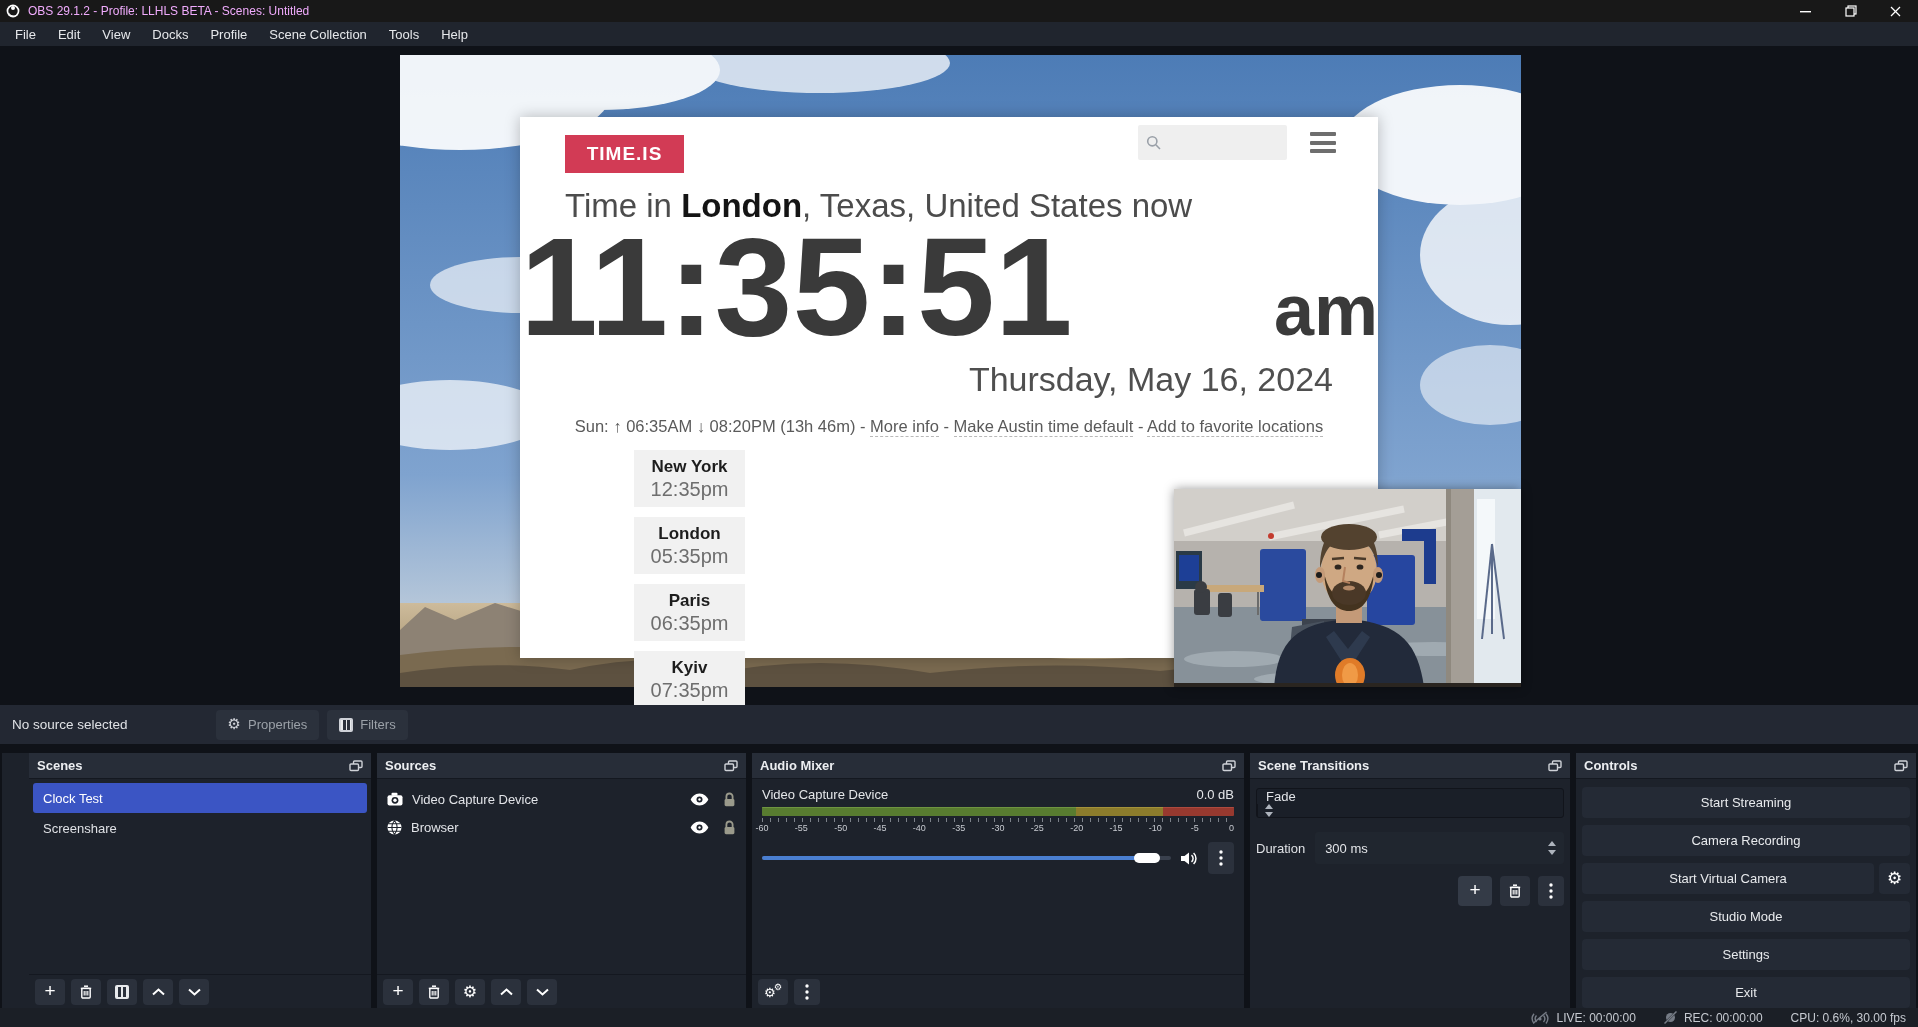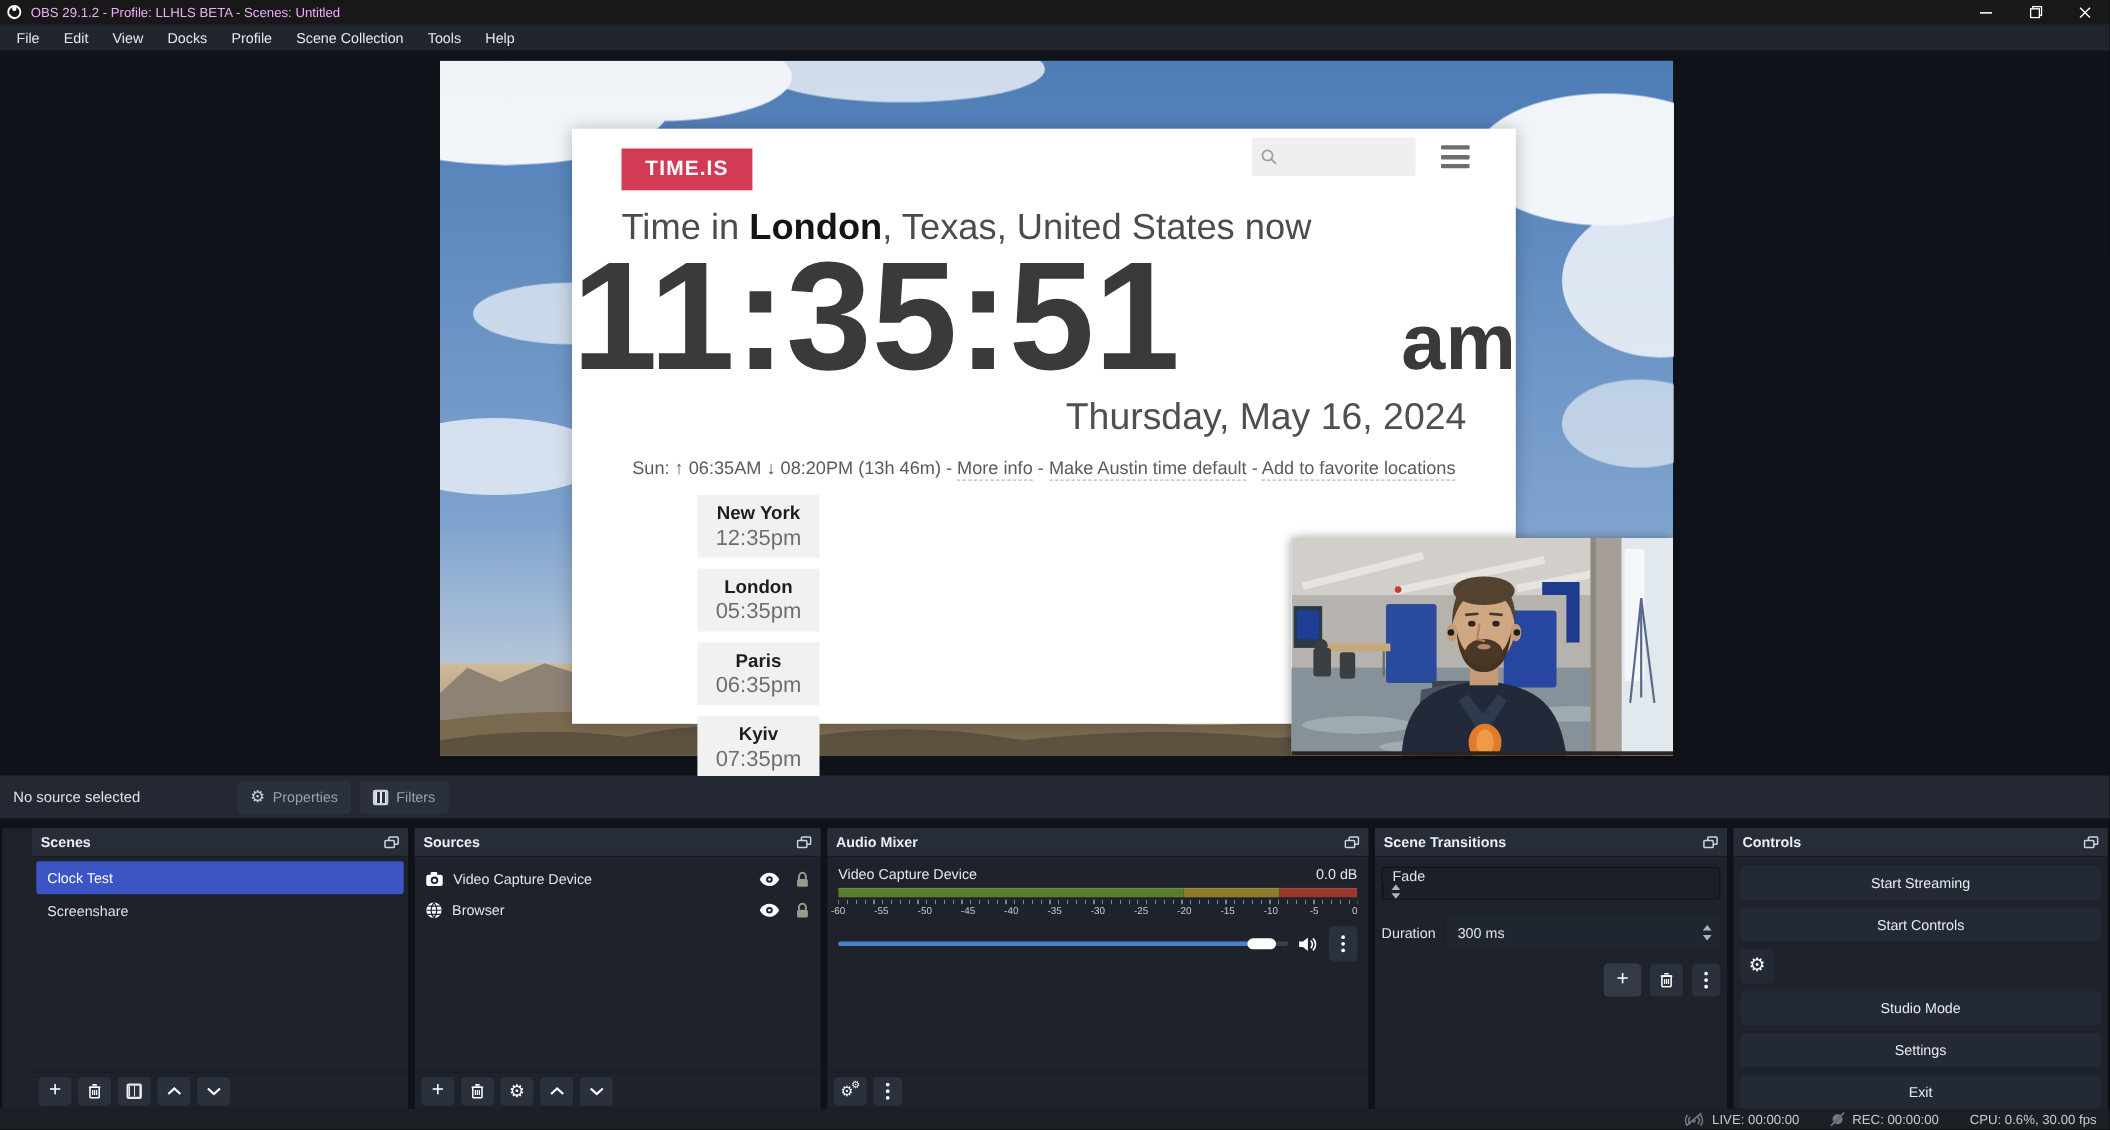--- a/index.html
+++ b/index.html
@@ -594,22 +594,23 @@
     <div class="phead">
       <span class="ptitle">Controls</span>
       <svg width="14" height="12" viewBox="0 0 14 12" fill="none" stroke="#cfd2d8" stroke-width="1.4">
           <rect x="4.5" y="1" width="8.5" height="6.5" rx="1"></rect>
           <rect x="1" y="4" width="8.5" height="6.5" rx="1" fill="#272d38"></rect>
         </svg>
     </div>
     <div class="pbody">
       <div class="ctl">
         <div class="cbtn">Start Streaming</div>
-        <div class="cbtn">Start Controls</div>
+        <div class="cbtn">Camera Recording</div>
         <div class="cbtn-row">
+          <div class="cbtn main">Start Virtual Camera</div>
           <div class="cbtn square">
               <span class="gear-glyph" style="font-size:17px;">⚙</span>
             </div>
         </div>
         <div class="cbtn">Studio Mode</div>
         <div class="cbtn">Settings</div>
         <div class="cbtn">Exit</div>
       </div>
     </div>
   </div>

